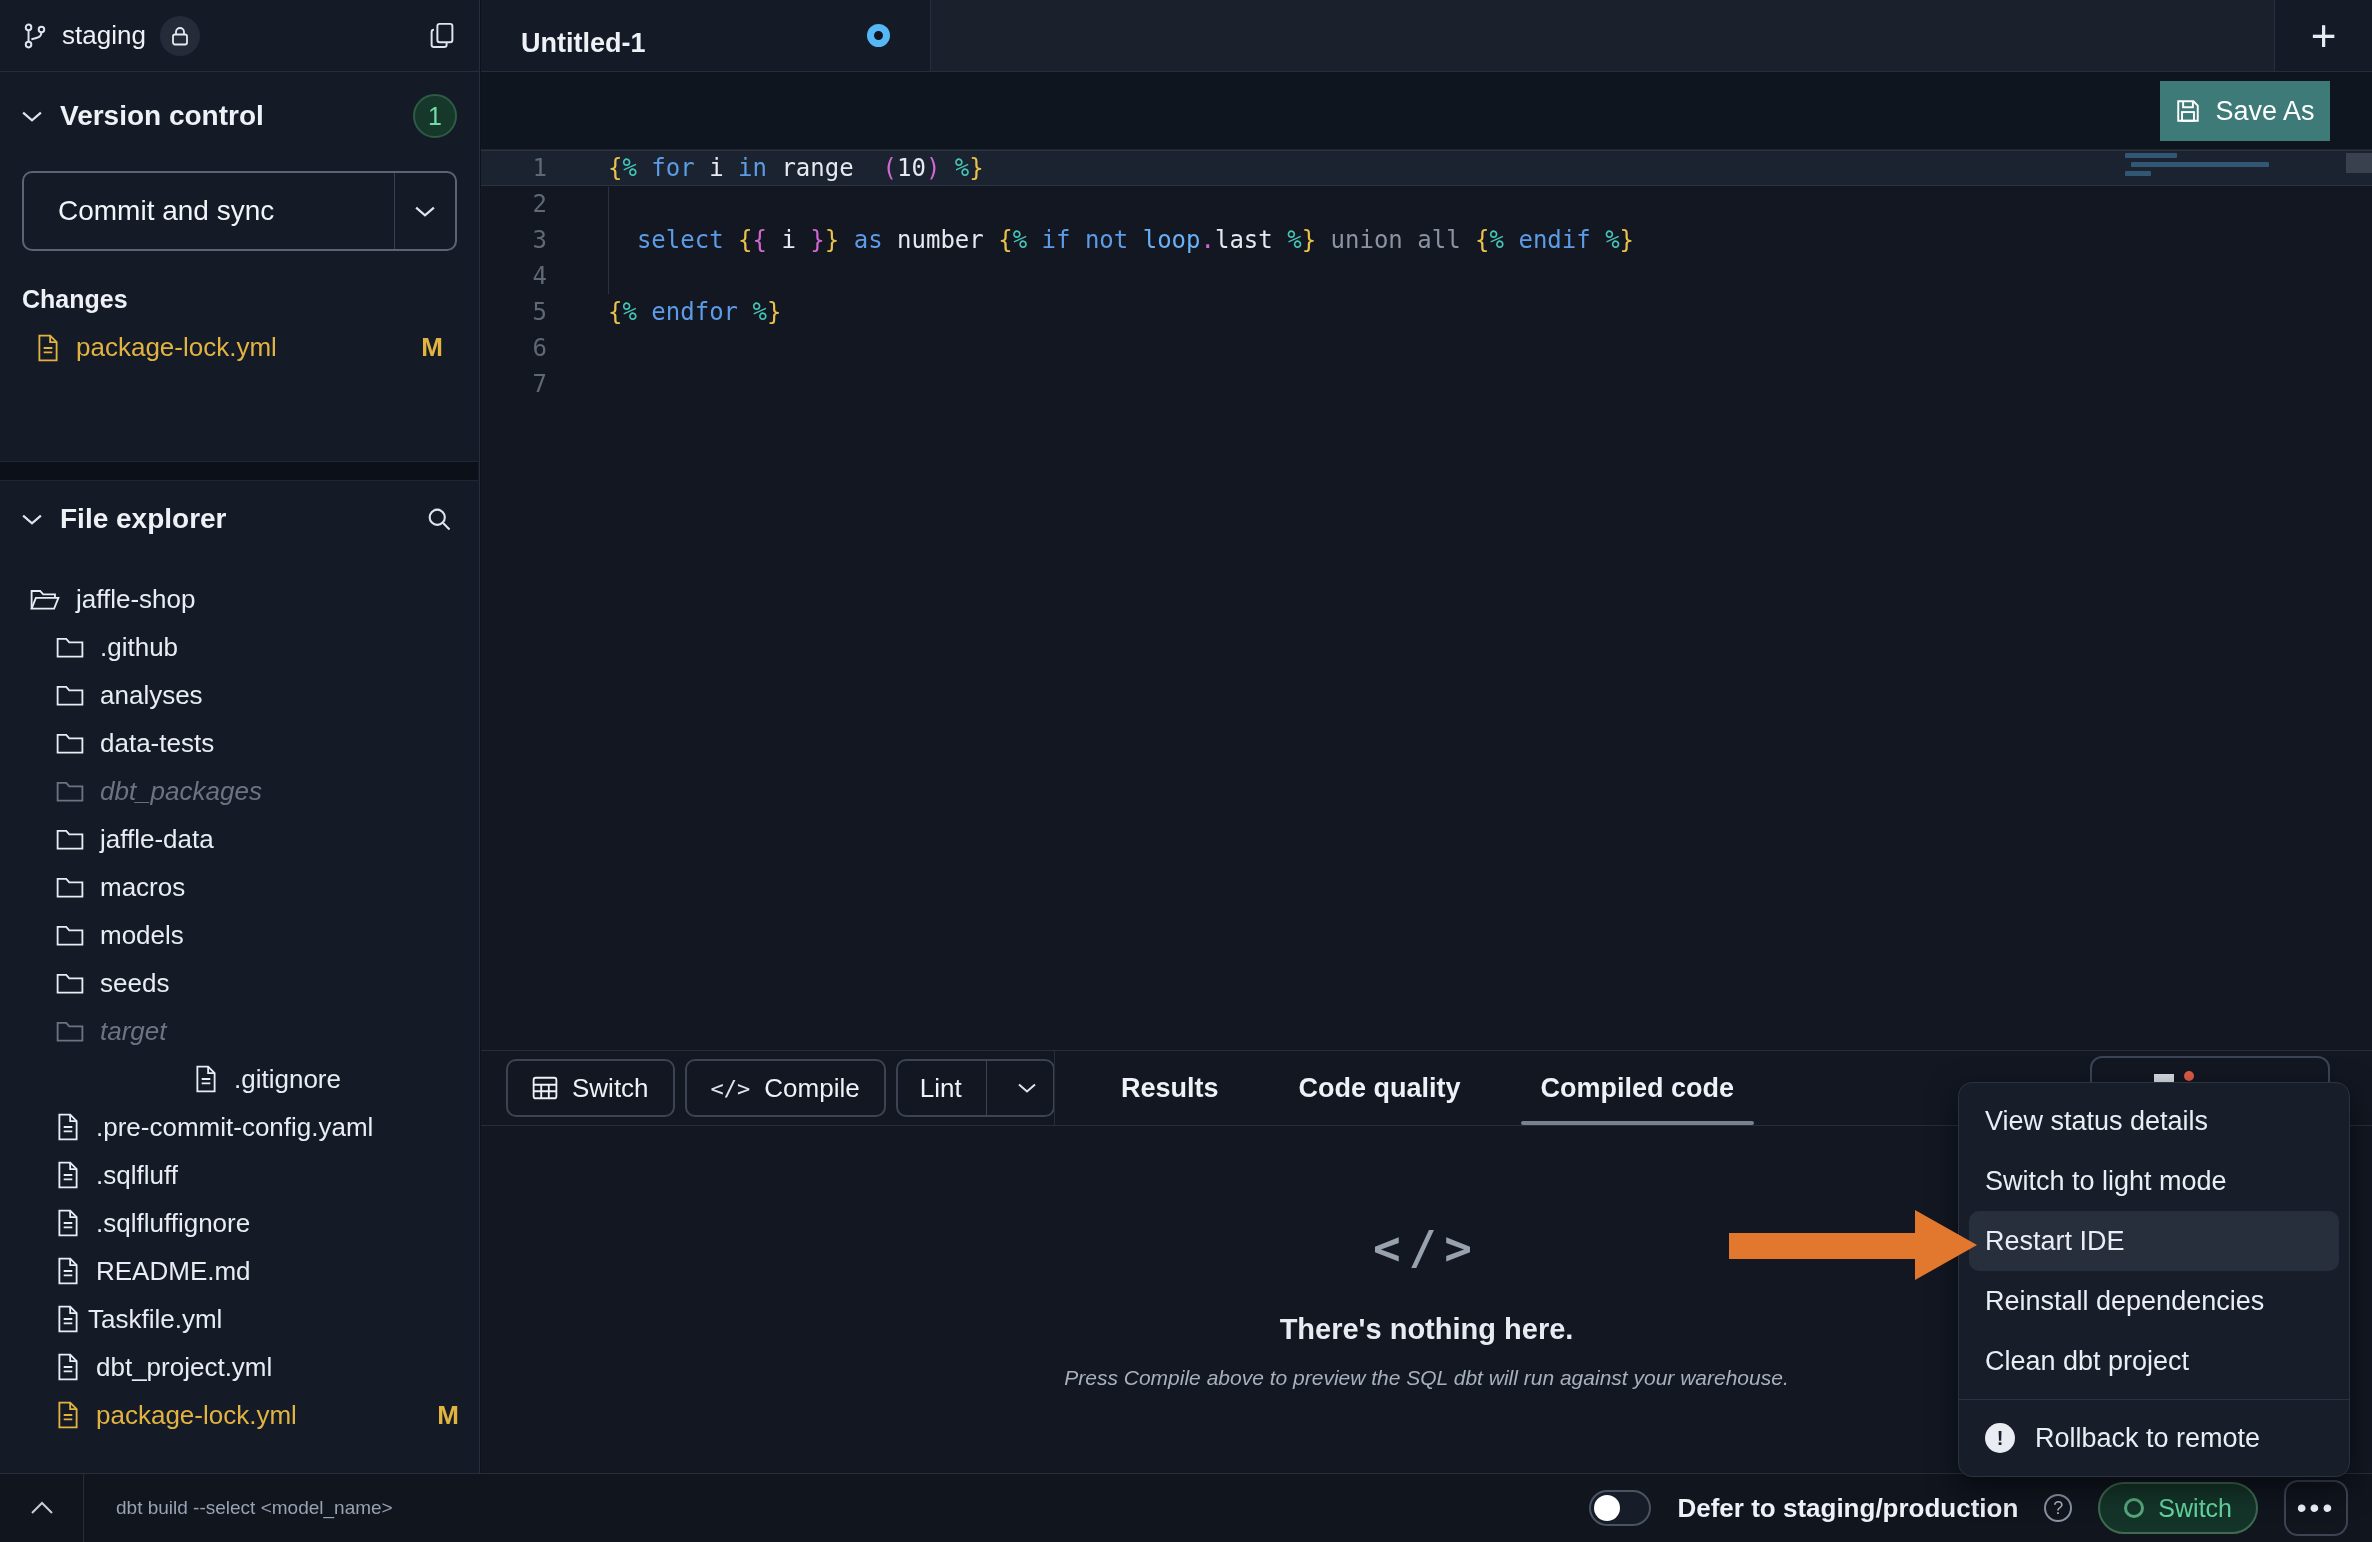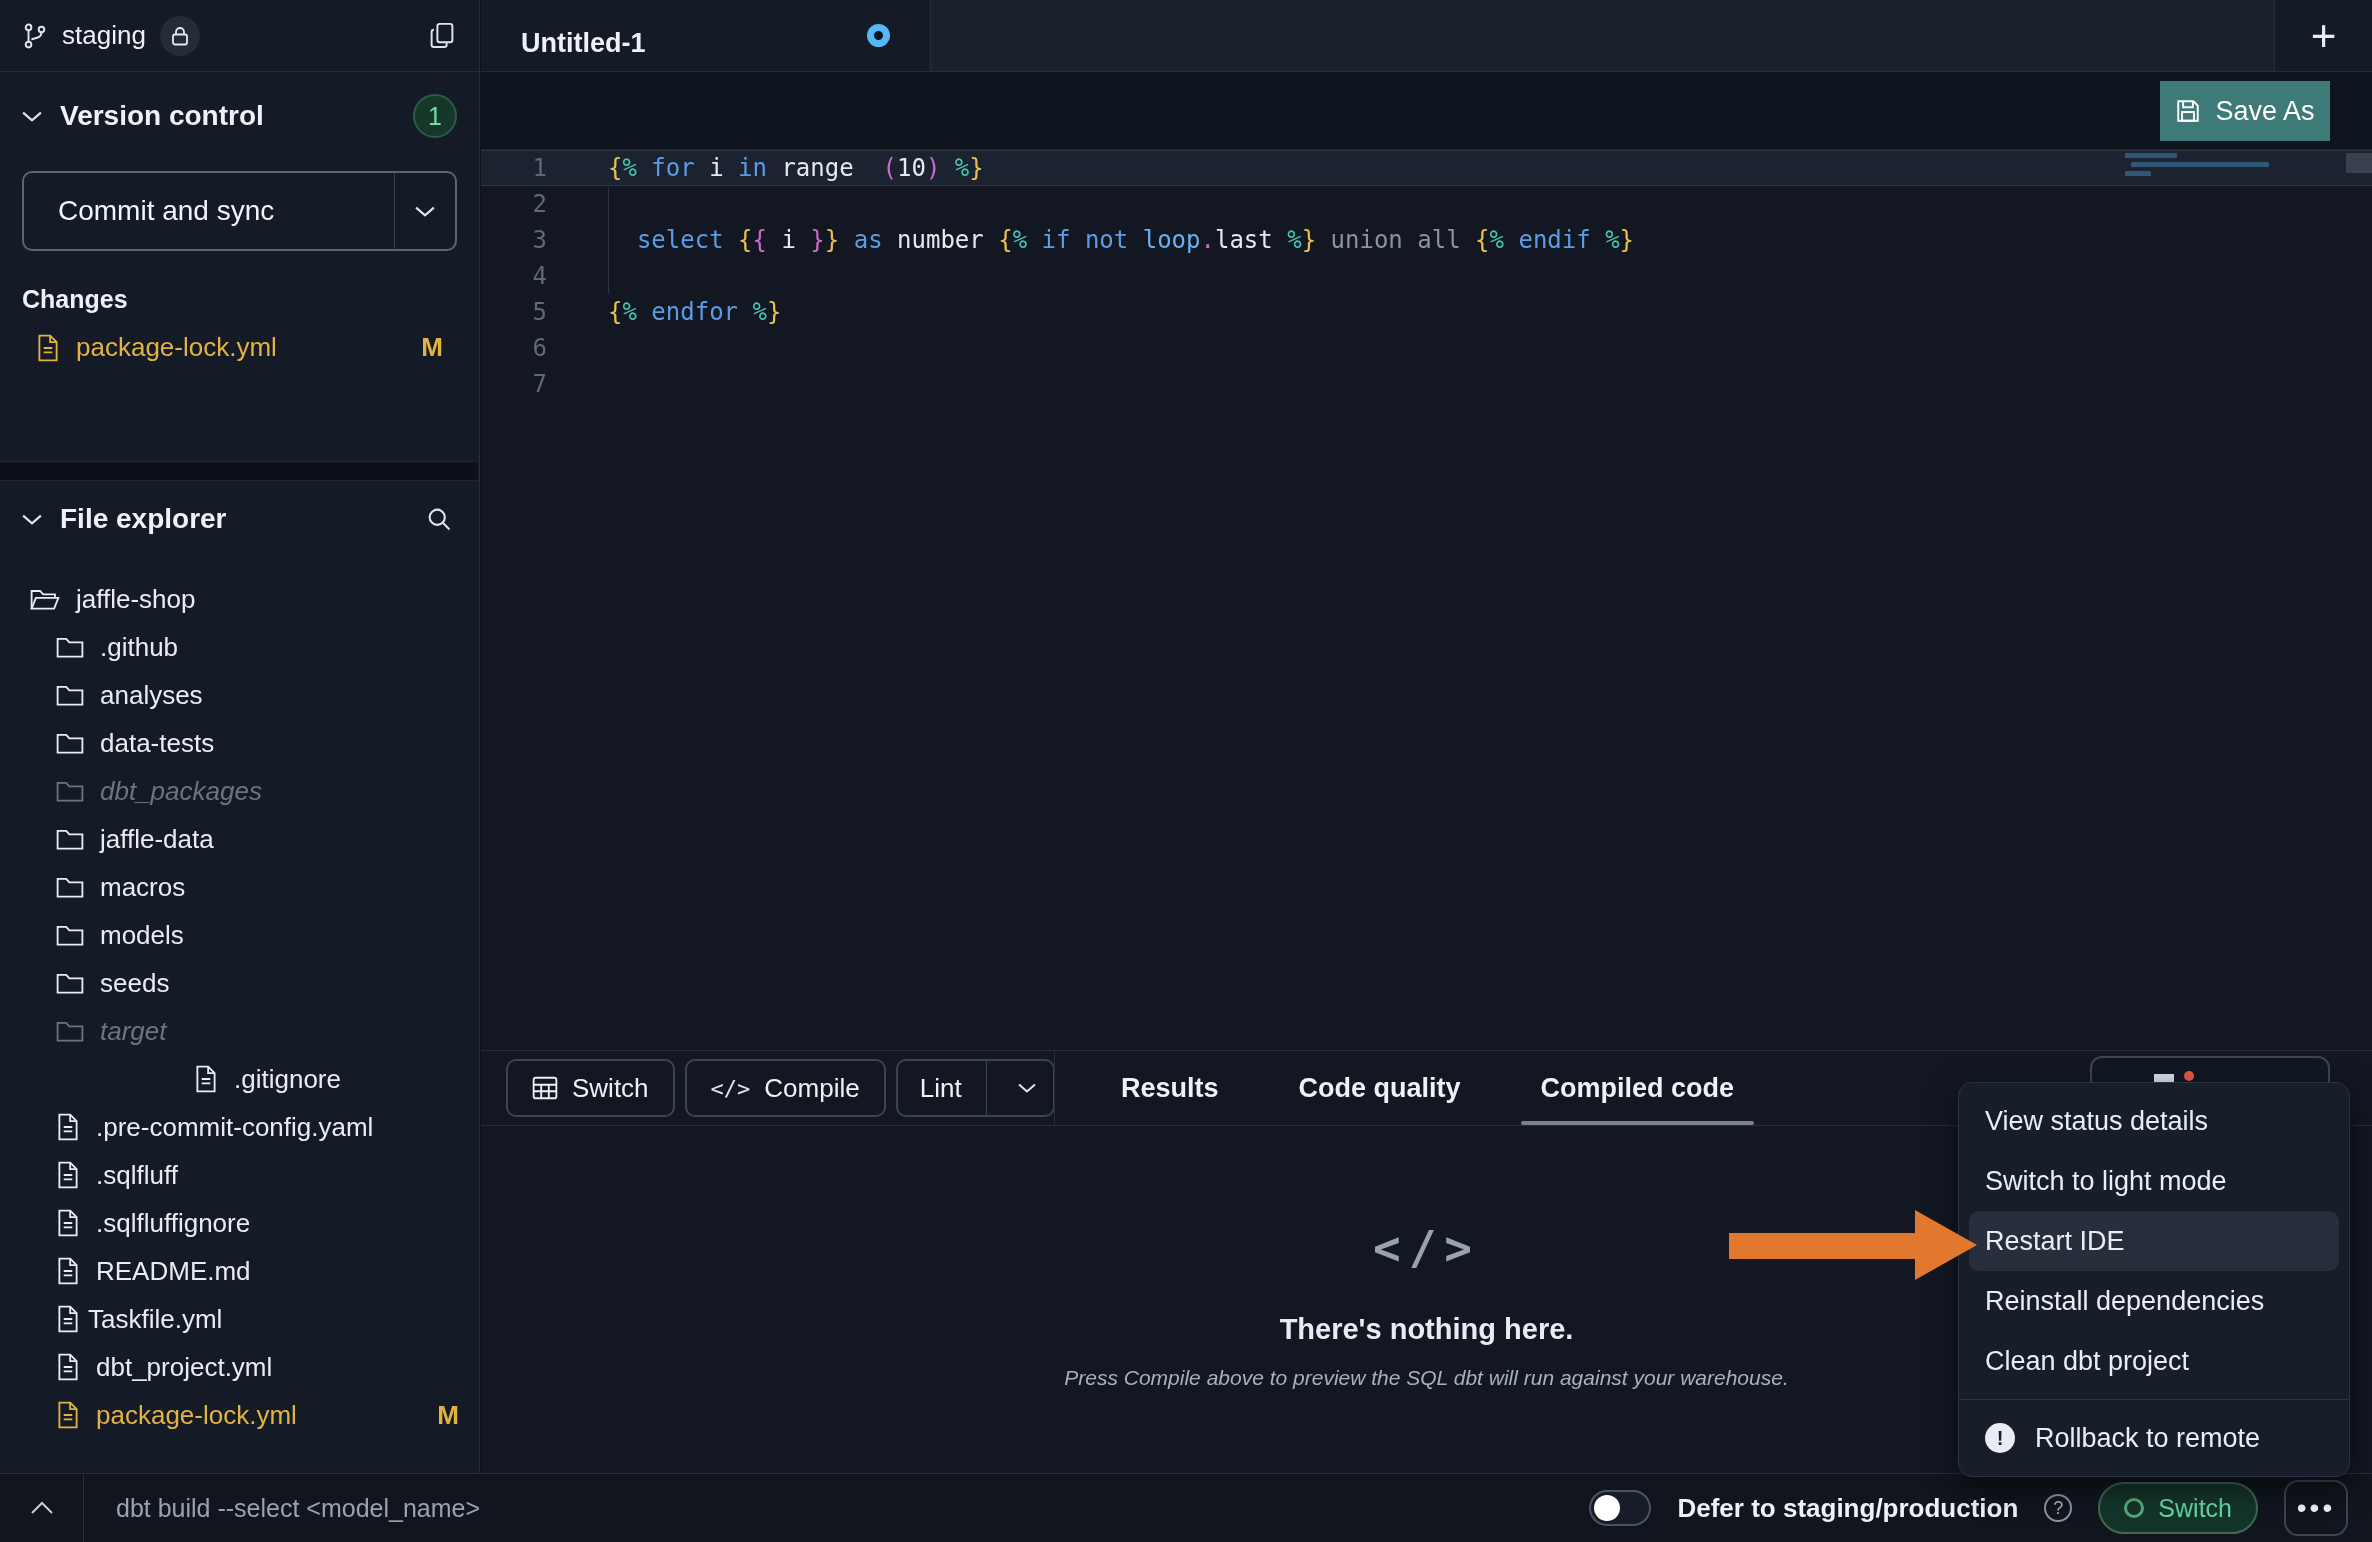--- a/index.html
+++ b/index.html
@@ -103,21 +103,21 @@
   .empty-icon{margin-top:95px;font-family:"DejaVu Sans Mono",monospace;font-size:46px;
               font-weight:bold;color:#98a1ae;letter-spacing:8px;}
   .empty-title{margin-top:38px;font-size:29px;font-weight:bold;color:#e8ecf2;}
   .empty-sub{margin-top:20px;font-size:21px;color:#a7b0bd;font-style:italic;}
 
   
   .statusbar{position:absolute;left:0;top:1473px;width:2372px;height:69px;background:#10151e;
              border-top:1px solid #272e3b;box-sizing:border-box;display:flex;align-items:center;}
   .sb-chevron{width:84px;height:100%;border-right:1px solid #272e3b;display:flex;align-items:center;
               justify-content:center;box-sizing:border-box;cursor:pointer;}
-  .sb-cmd{padding-left:32px;font-size:25px;color:#98a2b3;cursor:text;}
+  .sb-cmd{padding-left:32px;font-size:19px;color:#98a2b3;cursor:text;}
   .sb-right{margin-left:auto;display:flex;align-items:center;gap:26px;padding-right:24px;}
   .toggle{width:62px;height:36px;border-radius:18px;border:2px solid #4a5362;background:#171d28;
           position:relative;box-sizing:border-box;cursor:pointer;}
   .knob{position:absolute;left:3px;top:3px;width:26px;height:26px;border-radius:50%;background:#ffffff;}
   .defer-label{font-size:26px;font-weight:bold;}
   .help{width:28px;height:28px;border-radius:50%;border:2px solid #8a93a3;color:#aab3c0;font-size:18px;
         display:flex;align-items:center;justify-content:center;box-sizing:border-box;cursor:pointer;}
   .ready{height:52px;border-radius:26px;background:#14342a;border:2px solid #3e6a50;display:flex;
          align-items:center;gap:14px;padding:0 24px;color:#63d69f;font-size:25px;box-sizing:border-box;}
   .ready-circle{width:20px;height:20px;border-radius:50%;border:3px solid #55a87c;box-sizing:border-box;}

